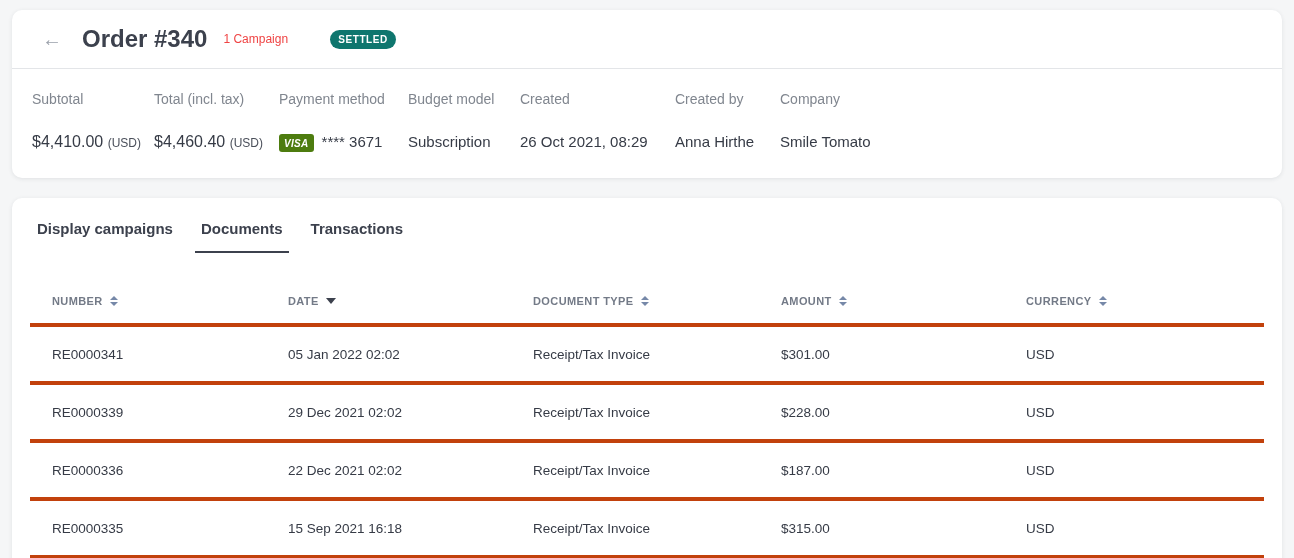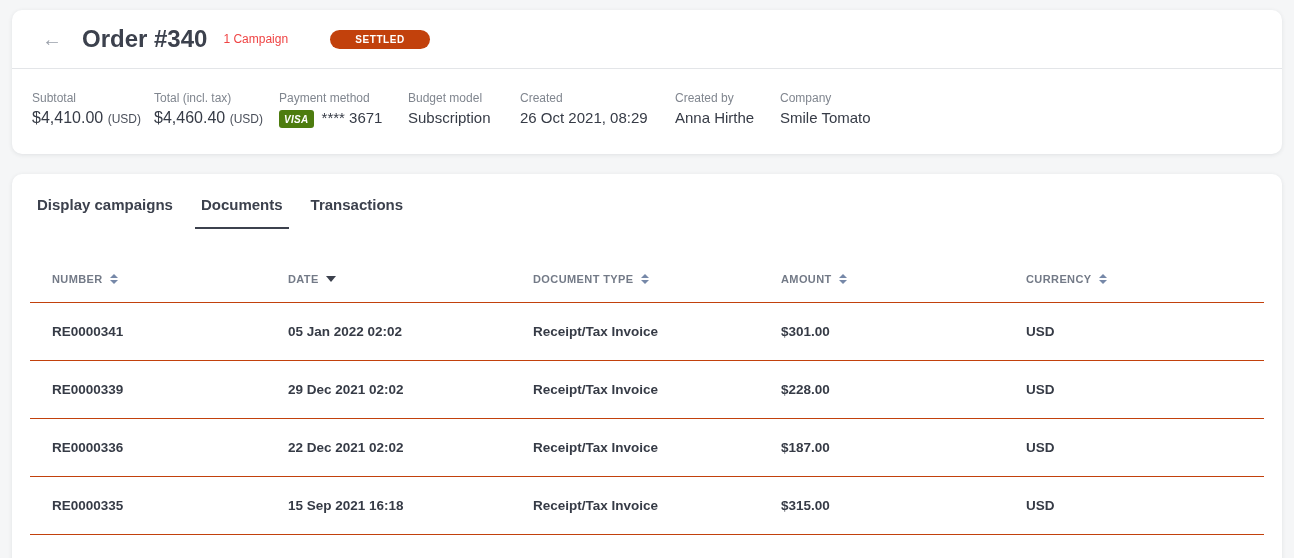--- a/index.html
+++ b/index.html
@@ -22,31 +22,31 @@
     height:58px; padding-left:30px;
   }
   .back {
     font-size:20px; color:#9aa0aa; cursor:pointer;
     margin-right:20px; line-height:1;
   }
   .order-title { font-size:24px; font-weight:600; color:#3c414d; }
   .campaign-count { font-size:12px; color:#ef4444; margin-left:16px; }
   .status-badge {
     margin-left:42px;
-    background:#c2410c; color:#ffffff;
+    background:#0f766e; color:#ffffff;
     font-size:10px; font-weight:700; letter-spacing:.6px;
-    padding:4px 25px; border-radius:11px;
+    padding:4px 8px; border-radius:11px;
   }
   .hdr-divider { border-top:1px solid #e3e5e8; }
   .summary-row {
     display:flex; align-items:flex-start;
     padding:22px 0 26px 20px;
   }
   .field { flex:0 0 auto; }
-  .f-label { font-size:12px; color:#80868f; margin-bottom:4px; }
+  .f-label { font-size:14px; color:#80868f; margin-bottom:26px; }
   .f-value { font-size:15px; color:#363b46; }
   .f-amount { font-size:16px; color:#363b46; }
   .f-cur { font-size:12px; color:#4a4f5a; }
   .visa-chip {
     display:inline-block; vertical-align:middle;
     background:#4d7c0f; color:#ffffff;
     font-style:italic; font-weight:700; font-size:10px;
     padding:4px 5px 3px; border-radius:3px; letter-spacing:.3px;
     margin-right:8px;
   }
@@ -58,23 +58,23 @@
   .tabs { display:flex; padding:22px 0 0 19px; }
   .tab {
     font-size:15px; color:#3c414d; cursor:pointer;
     padding:0 6px 14px; margin-right:16px;
     border-bottom:2px solid transparent;
     font-weight:bold;
   }
   .tab.active { border-bottom-color:#3c414d; }
 
   .doc-table { margin:26px 18px 0; }
-  .trow { display:flex; align-items:center; border-bottom:1px solid #c2410c; }
+  .trow { display:flex; align-items:center; border-bottom:4px solid #c2410c; }
   .thead { height:48px; }
-  .tbody-row { height:58px; cursor:pointer;font-weight:bold; }
+  .tbody-row { height:58px; cursor:pointer; }
   .cell { padding-left:22px; }
   .c1{width:236px}.c2{width:245px}.c3{width:248px}.c4{width:245px}.c5{flex:1}
   .th {
     font-size:11px; font-weight:600; letter-spacing:.4px;
     color:#737a87; display:flex; align-items:center; cursor:pointer;
   }
   .td { font-size:13.5px; color:#363b46; }
 
   
   .sort-both {

